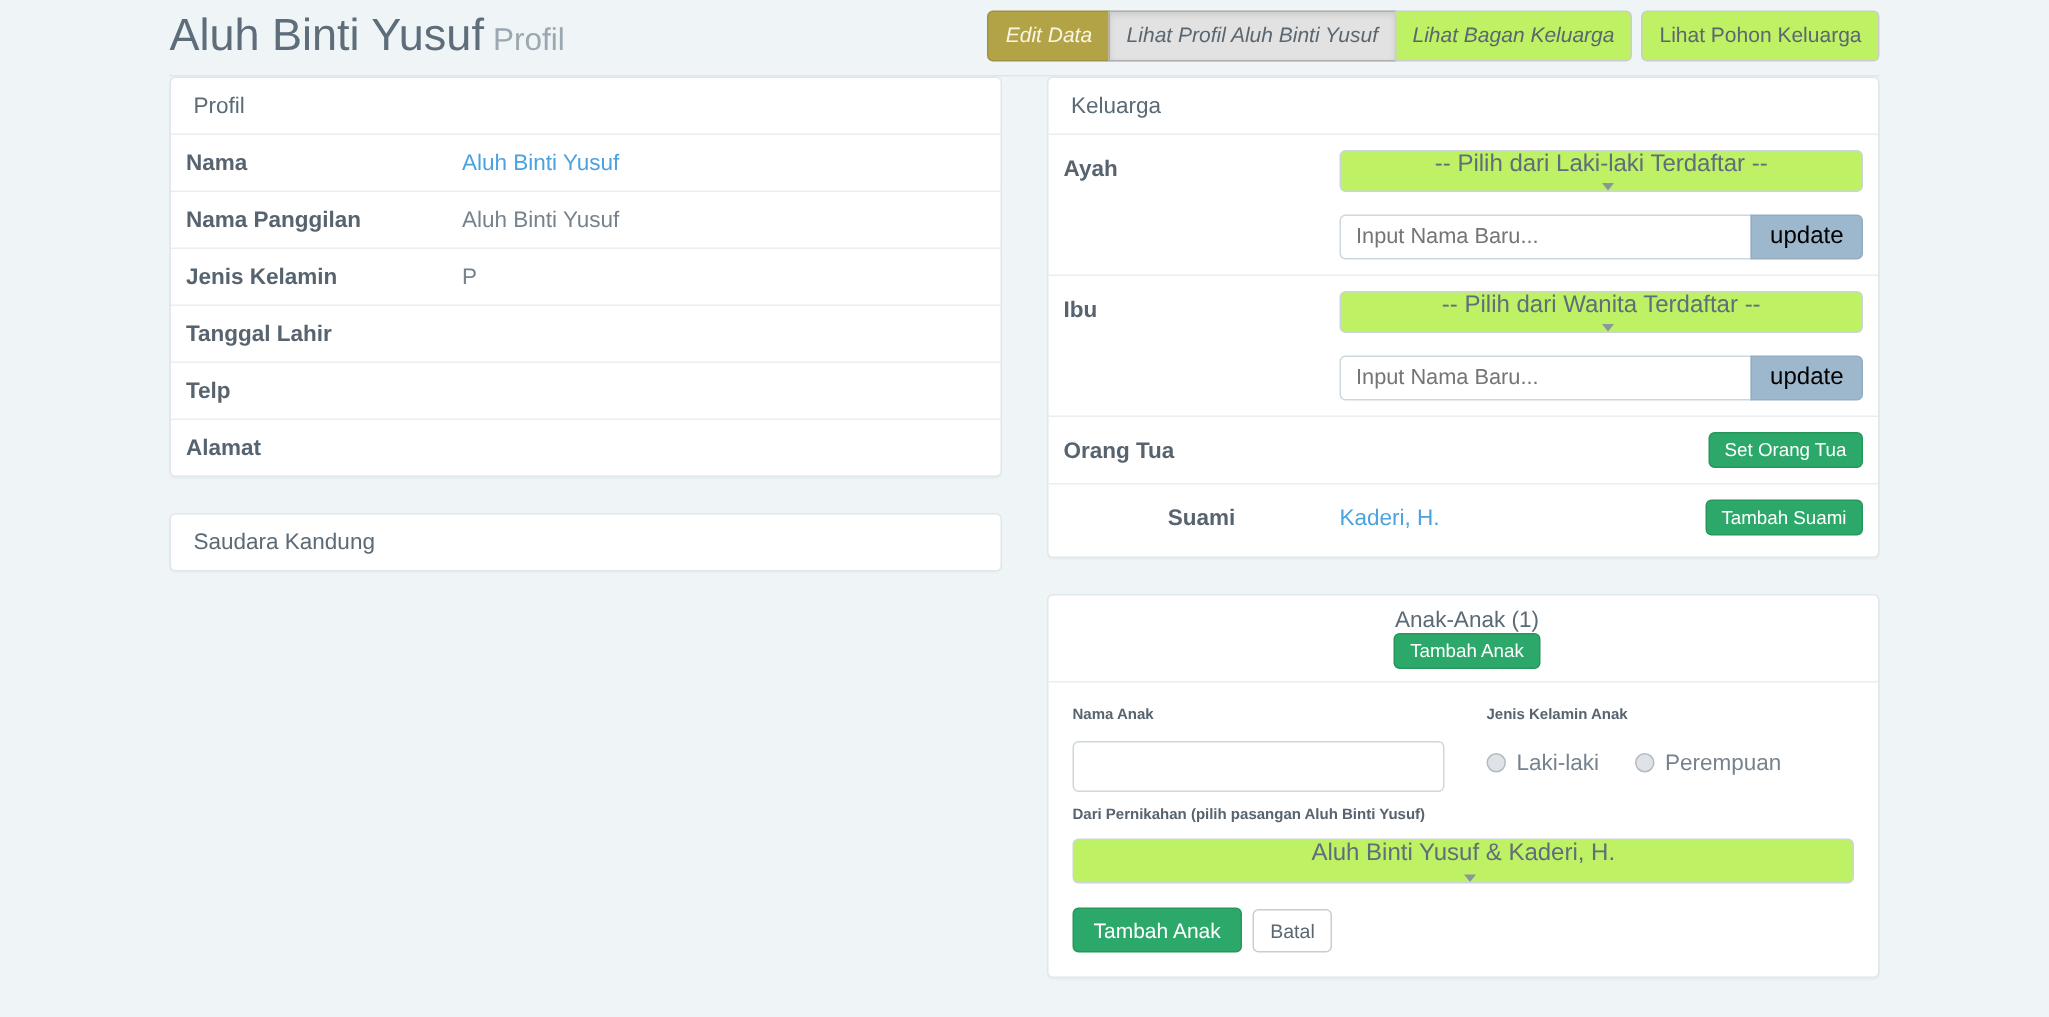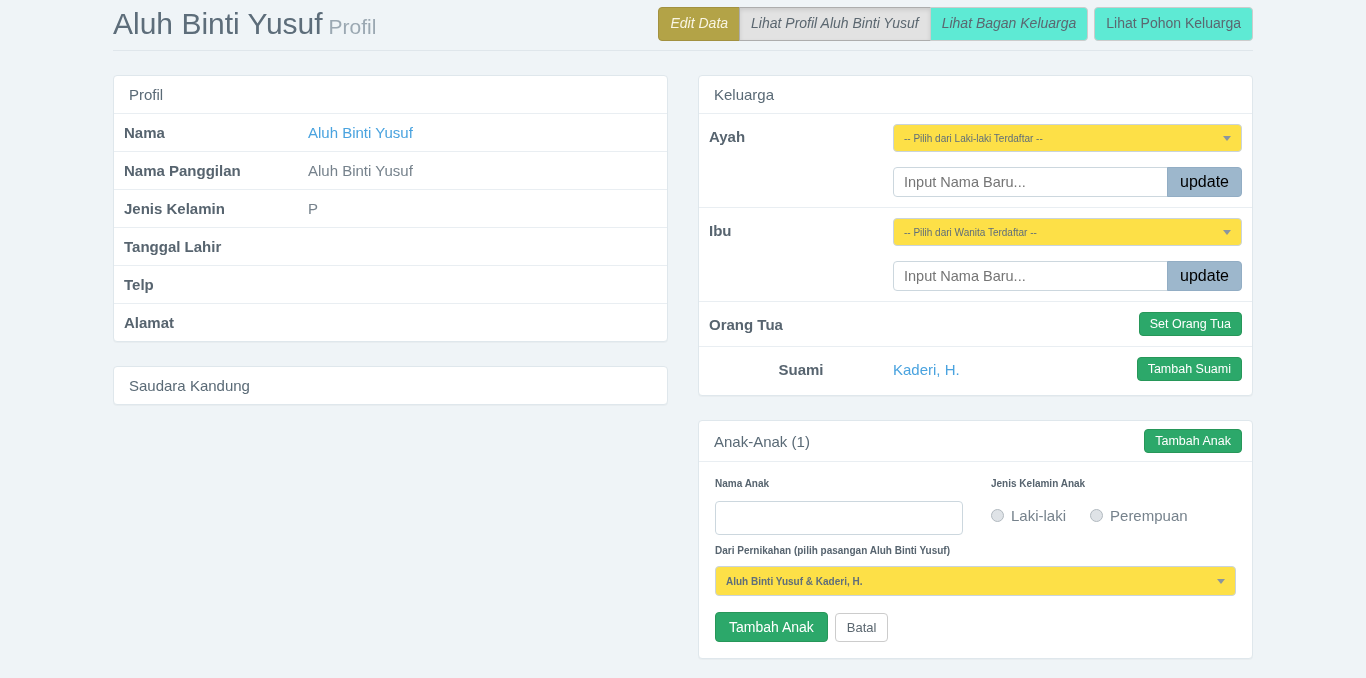--- a/index.html
+++ b/index.html
@@ -10,30 +10,29 @@
     color:#76828c;
     font-size:15px;
   }
   .container { width:1140px; margin:0 auto; }
 
   
   .page-header {
     display:flex; justify-content:space-between; align-items:center;
     padding:7px 0 9px 0;
     border-bottom:1px solid #dfe6eb;
-    margin-bottom:24px;
   }
   .page-title { font-size:30px; font-weight:400; color:#5d6d7a; }
   .page-title .subtitle { font-size:21px; color:#9ba8b2; margin-left:6px; font-weight:400; }
 
   .tabs { display:flex; align-items:center; }
   .btn {
     font-family:"Liberation Sans",sans-serif;
     font-size:14px; line-height:1.42; color:#5b6770;
-    background:#5eead4; border:1px solid #ccc;
+    background:#bef264; border:1px solid #ccc;
     padding:6px 11px; cursor:pointer; white-space:nowrap;
   }
   .btn-group .btn { border-radius:0; margin-left:-1px;font-style:italic; }
   .btn-group .btn:first-child { border-radius:4px 0 0 4px; margin-left:0; }
   .btn-group .btn:last-child { border-radius:0 4px 4px 0; }
   .btn-olive { background:#b3a347; border-color:#a29140; color:#f9f5e3; }
   .btn-tab-active { background:#e2e2e2; border-color:#adadad; box-shadow:inset 0 2px 4px rgba(0,0,0,.1); }
   .btn-standalone { border-radius:4px; margin-left:6px; }
 
   
@@ -41,38 +40,38 @@
   .col { width:555px; }
   .panel {
     background:#fff; border:1px solid #dfe7ec; border-radius:4px;
     margin-bottom:24px; box-shadow:0 1px 1px rgba(0,0,0,.03);
     overflow:hidden;
   }
   .panel-heading {
     padding:10px 15px; font-size:15px; color:#5a6a76;
   }
   .panel-heading.bordered { border-bottom:1px solid #e9eef2; }
-  .panel-heading.flex { display:flex; justify-content:space-between; align-items:center; padding:8px 10px 8px 15px; }
+  .panel-heading.flex { display:flex; justify-content:space-between; align-items:center; padding:8px 10px 8px 15px;flex-direction:column; }
 
   
   .prow { display:flex; padding:10px; border-bottom:1px solid #e9eef2; }
   .prow:last-child { border-bottom:none; }
   .plabel { width:184px; flex:0 0 184px; font-weight:bold; color:#57646f; }
   .pvalue { color:#76828c; }
   a.link, .link { color:#4aa3df; text-decoration:none; cursor:pointer; }
 
   
   .krow { display:flex; padding:10px; border-bottom:1px solid #e9eef2; align-items:flex-start; }
   .krow:last-child { border-bottom:none; }
   .klabel { width:184px; flex:0 0 184px; font-weight:bold; color:#57646f; padding-top:4px; }
   .kcontrols { flex:1; }
   .select-box {
-    height:28px; border:1px solid #c9d4dc; border-radius:4px; background:#fde047;
+    height:28px; border:1px solid #c9d4dc; border-radius:4px; background:#bef264;
     display:flex; align-items:center; justify-content:space-between;
-    padding:0 10px; font-size:10px; color:#5f6e7a; cursor:pointer;
+    padding:0 10px; font-size:16px; color:#5f6e7a; cursor:pointer;flex-direction:column;
   }
   .select-box.mb { margin-bottom:15px; }
   .caret-down {
     width:0; height:0; border-left:4px solid transparent; border-right:4px solid transparent;
     border-top:5px solid #8a959e; margin-left:8px; flex:0 0 auto;
   }
   .input-group { display:flex; }
   .text-input {
     font-family:"Liberation Sans",sans-serif;
     height:30px; border:1px solid #ccd7de; border-radius:4px;
@@ -99,21 +98,21 @@
   .fcol-right { flex:1; }
   .form-label { display:block; font-weight:bold; color:#57646f; margin-bottom:12px; font-size:10px; }
   .nama-input { height:34px; }
   .radio-row { display:flex; align-items:center; padding-top:6px; }
   .radio-opt { display:flex; align-items:center; margin-right:24px; cursor:pointer; }
   .radio-circle {
     width:13px; height:13px; border-radius:50%;
     background:#dfe3e7; border:1px solid #b2bac0; margin-right:7px; flex:0 0 auto;
   }
   .pernikahan-label { margin:6px 0 10px 0; }
-  .select-lg { height:30px;font-weight:bold; }
+  .select-lg { height:30px; }
   .form-buttons { margin-top:16px; display:flex; align-items:center; }
   .btn-submit {
     background:#2ca86a; border:1px solid #279759; color:#fff;
     font-size:14px; padding:6px 13px; border-radius:4px; cursor:pointer;
     font-family:"Liberation Sans",sans-serif;
   }
   .btn-batal {
     background:#fff; border:1px solid #ccc; color:#5b6770;
     font-size:13px; padding:6px 11px; border-radius:4px; margin-left:7px; cursor:pointer;
     font-family:"Liberation Sans",sans-serif;

